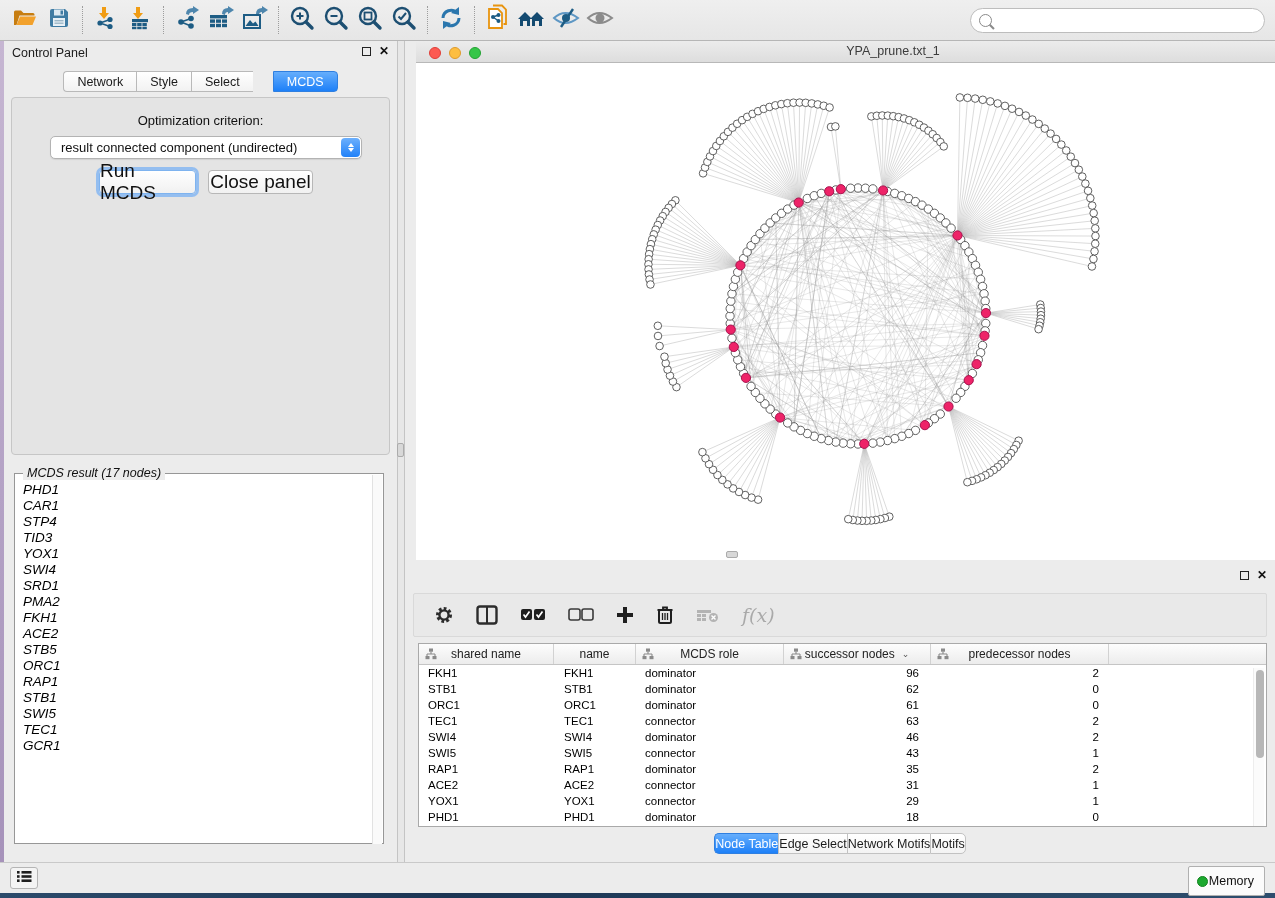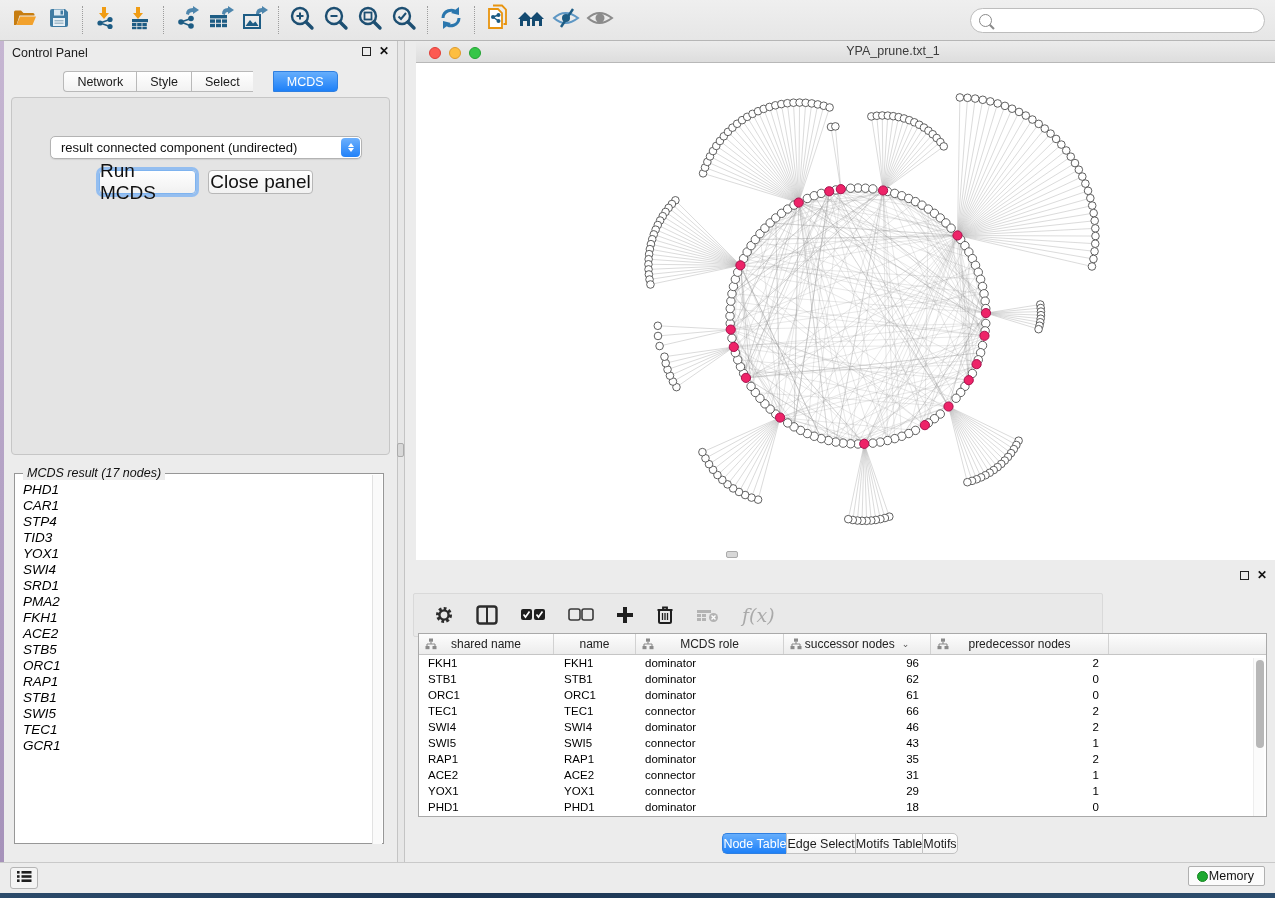--- a/index.html
+++ b/index.html
@@ -80,27 +80,27 @@
   .traffic { position:absolute; top:5.5px; width:12px; height:12px; border-radius:50%; }
   #tl-red { left:13px; background:#fc5a52; border:0.5px solid #df3e38; }
   #tl-yellow { left:33px; background:#fdbe41; border:0.5px solid #de9b2d; }
   #tl-green { left:53px; background:#35c648; border:0.5px solid #23a233; }
   #net-title { position:absolute; left:0; top:3px; width:100%; text-align:center;
                font-size:12.5px; color:#3c3c3c; }
   #net-canvas { position:absolute; left:0; top:22px; width:870px; height:497px; background:#fff; }
 
   
   #table-panel { left:405px; top:565px; width:870px; height:297px; background:#ececec; }
-  #tp-toolbar { position:absolute; left:8px; top:28px; width:690px; height:44px; background:#e9e9e9;
+  #tp-toolbar { position:absolute; left:8px; top:28px; width:854px; height:44px; background:#e9e9e9;
                 border:1px solid #d9d9d9; border-radius:2px; display:flex; align-items:center;
                 gap:22px; padding-left:20px; }
   .tp-ico { display:flex; align-items:center; justify-content:center; }
   #fx-label { font-family:"DejaVu Serif", serif; font-style:italic; font-size:19px; color:#a9a9a9; }
 
-  #node-table { position:absolute; left:13px; top:68px; width:849px; height:184px; background:#fff;
+  #node-table { position:absolute; left:13px; top:78px; width:849px; height:184px; background:#fff;
                 border:1px solid #a9a9a9; overflow:hidden; }
   #nt-header { display:flex; height:21px; background:linear-gradient(#fdfdfd,#ececec);
                border-bottom:1px solid #c5c5c5; font-size:12px; color:#222; }
   .hcell { position:relative; display:flex; align-items:center; justify-content:center;
            border-right:1px solid #d2d2d2; height:100%; }
   .hcell .hico { position:absolute; left:6px; top:4px; }
   .hcell .sort { margin-left:7px; font-size:9px; color:#555; }
   .row { display:flex; height:16px; font-size:11.5px; color:#000; align-items:center; }
   .c { overflow:hidden; white-space:nowrap; }
   .c1 { width:135px; padding-left:9px; }
@@ -116,21 +116,21 @@
   .tp-tab { height:21px; padding:0 0; font-size:12.5px; background:linear-gradient(#ffffff,#f3f3f3);
             border:1px solid #c2c2c2; border-right:none; color:#1b1b1b; display:flex; align-items:center; }
   .tp-tab:first-child { border-radius:5px 0 0 5px; }
   .tp-tab:last-child { border-radius:0 5px 5px 0; border-right:1px solid #c2c2c2; }
   .tp-tab.selected { background:linear-gradient(#66aefc,#1d80f8); color:#fff; border-color:#2f7fe0; }
 
   
   #status-bar { left:0; top:862px; width:1275px; height:31px; background:#ececec; border-top:1px solid #c9c9c9; }
   #list-btn { position:absolute; left:10px; top:4px; width:28px; height:22px; background:#f4f4f4;
               border:1px solid #b5b5b5; border-radius:3px; display:flex; align-items:center; justify-content:center; }
-  #memory-btn { position:absolute; right:10px; top:3px; height:20px; padding:0 10px 0 8px; background:#fbfbfb;
+  #memory-btn { position:absolute; right:10px; top:3px; height:30px; padding:0 10px 0 8px; background:#fbfbfb;
                 border:1px solid #b0b0b0; border-radius:2px; display:flex; align-items:center; gap:1px;
                 font-size:12.5px; color:#111; }
   #memory-dot { width:11px; height:11px; border-radius:50%; background:#1ca92f; border:1px solid #13831f; }
 </style>
 </head>
 <body>
 
 <div id="toolbar" class="abs">
   <div class="tb-icon">
     <span>
@@ -324,20 +324,21 @@
   </div>
 
   <div id="cp-tabs">
     <div class="cp-tab">Network</div>
     <div class="cp-tab">Style</div>
     <div class="cp-tab">Select</div>
     <div class="cp-tab selected">MCDS</div>
   </div>
 
   <div id="cp-inner">
+    <div id="opt-label">Optimization criterion:</div>
     <div id="opt-select">
       <span>result connected component (undirected)</span>
       <span id="opt-stepper">
         <span class="chev up"></span>
           <span class="chev dn"></span>
       </span>
     </div>
     <div class="cp-btn" id="run-btn">Run MCDS</div>
     <div class="cp-btn" id="closepanel-btn">Close panel</div>
   </div>
@@ -1173,21 +1174,21 @@
         <div class="c c1">ORC1</div>
         <div class="c c2">ORC1</div>
         <div class="c c3">dominator</div>
         <div class="c c4">61</div>
         <div class="c c5">0</div>
       </div>
     <div class="row">
         <div class="c c1">TEC1</div>
         <div class="c c2">TEC1</div>
         <div class="c c3">connector</div>
-        <div class="c c4">66</div>
+        <div class="c c4">63</div>
         <div class="c c5">2</div>
       </div>
     <div class="row">
         <div class="c c1">SWI4</div>
         <div class="c c2">SWI4</div>
         <div class="c c3">dominator</div>
         <div class="c c4">46</div>
         <div class="c c5">2</div>
       </div>
     <div class="row">
@@ -1227,21 +1228,21 @@
       </div>
 
     <div id="nt-scrollbar">
         <div id="nt-thumb"></div>
       </div>
   </div>
 
   <div id="tp-tabs">
     <div class="tp-tab selected">Node Table</div>
     <div class="tp-tab">Edge Select</div>
-    <div class="tp-tab">Motifs Table</div>
+    <div class="tp-tab">Network Motifs</div>
     <div class="tp-tab">Motifs</div>
   </div>
 </div>
 
 <div id="status-bar" class="abs">
   <div id="list-btn">
     <span>
       <svg width="16" height="13">
           <g fill="#1f1f1f">
             <rect x="1" y="1" width="2.6" height="2.6"></rect>

